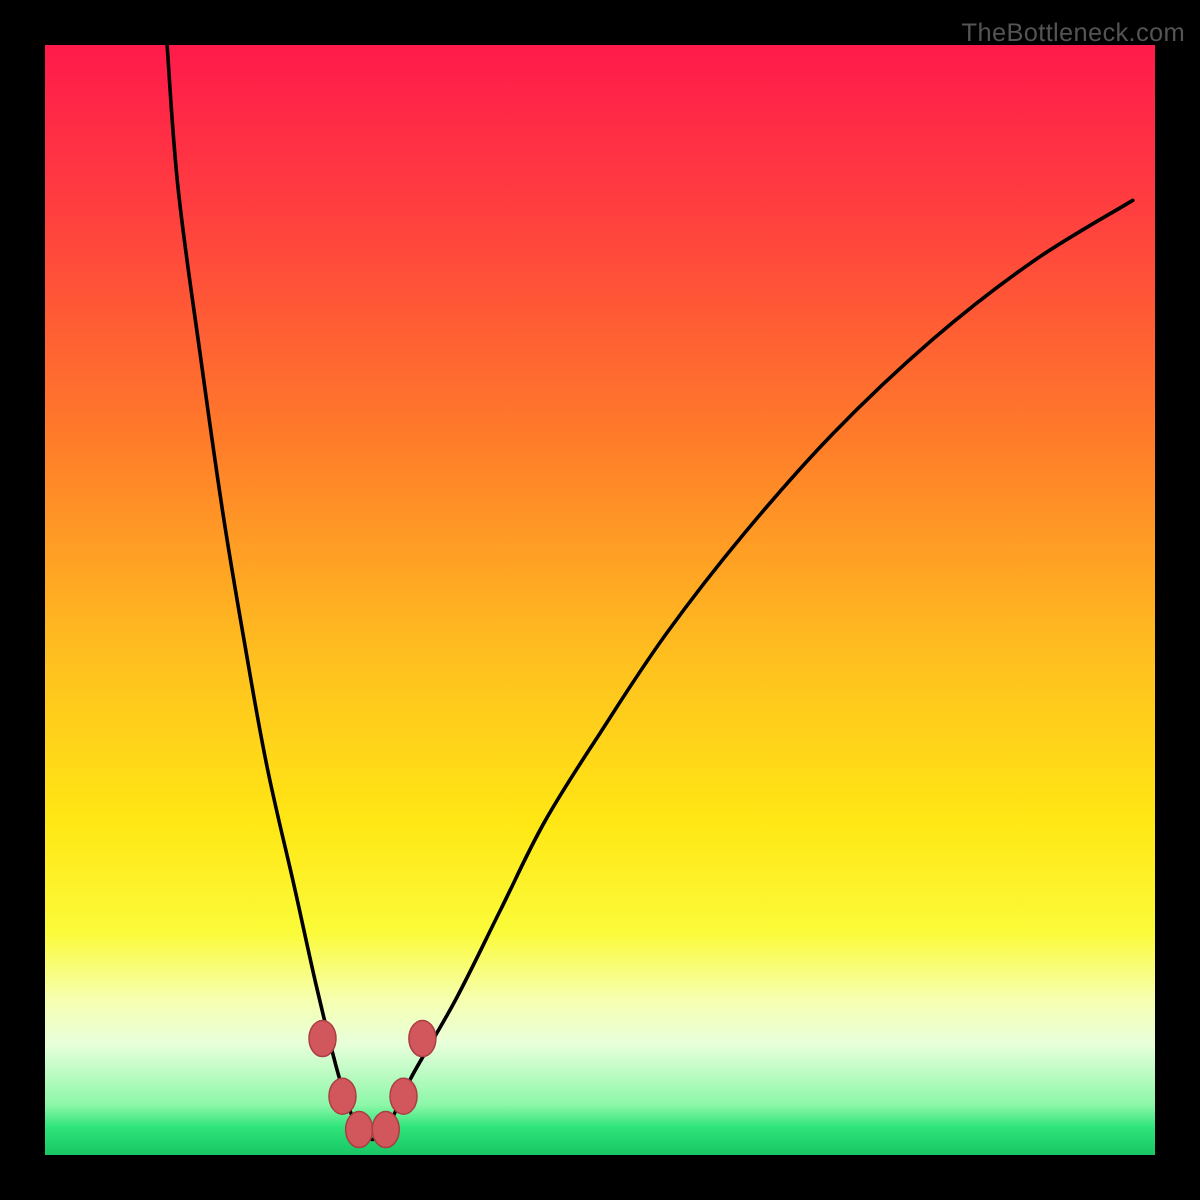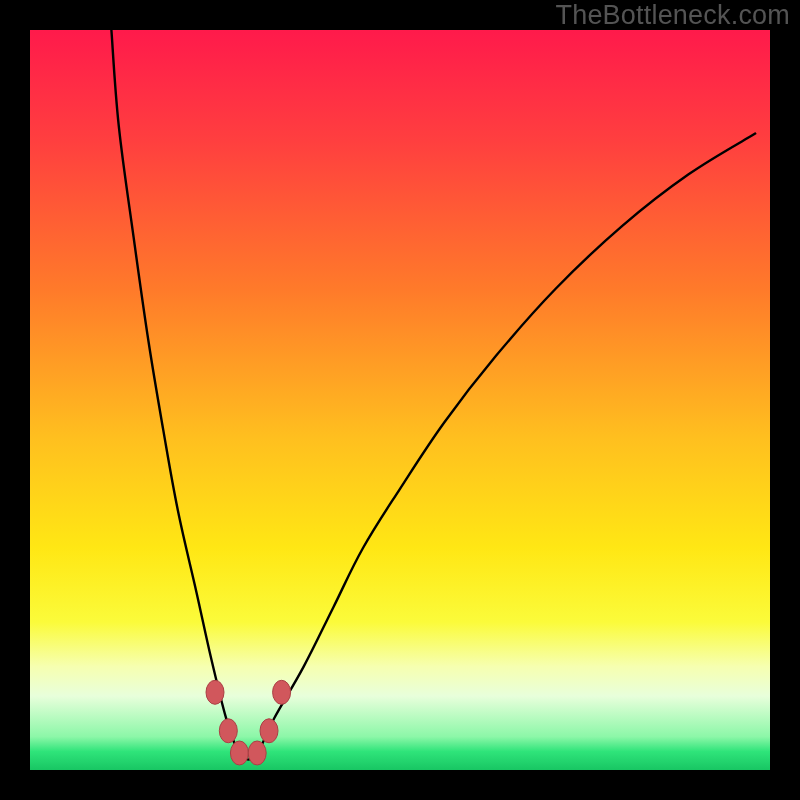--- a/index.html
+++ b/index.html
@@ -18,24 +18,24 @@
     background: #000;
   }
   .plot {
     position: absolute;
     left: 30px; top: 30px;
     width: 740px; height: 740px;
     overflow: hidden;
   }
   .watermark {
     position: absolute;
-    top: 0;
+    top: 12px;
     right: 10px;
     color: #545454;
-    font-size: 27px;
+    font-size: 17px;
     font-weight: 400;
     letter-spacing: 0.2px;
     z-index: 50;
   }
   svg { display:block; }
 </style>
 </head>
 <body>
 
 <div class="frame">

